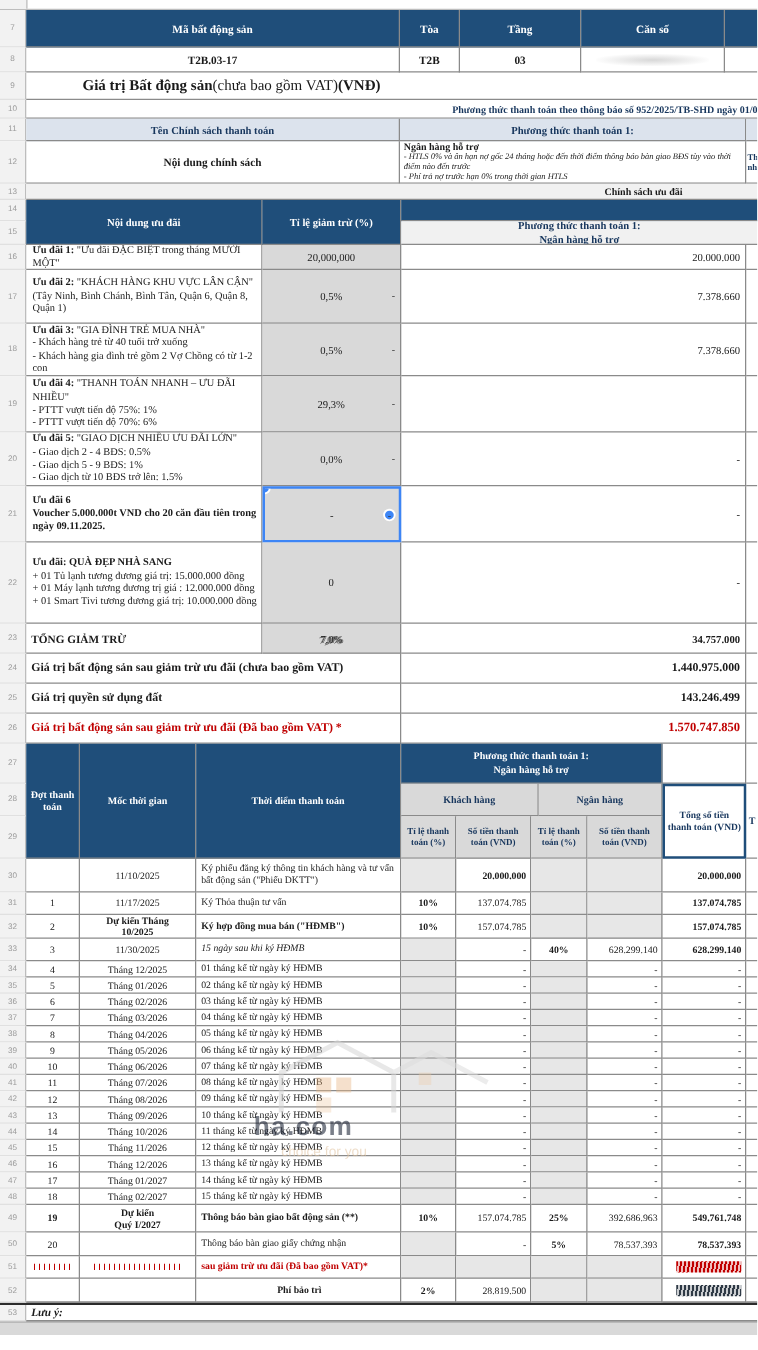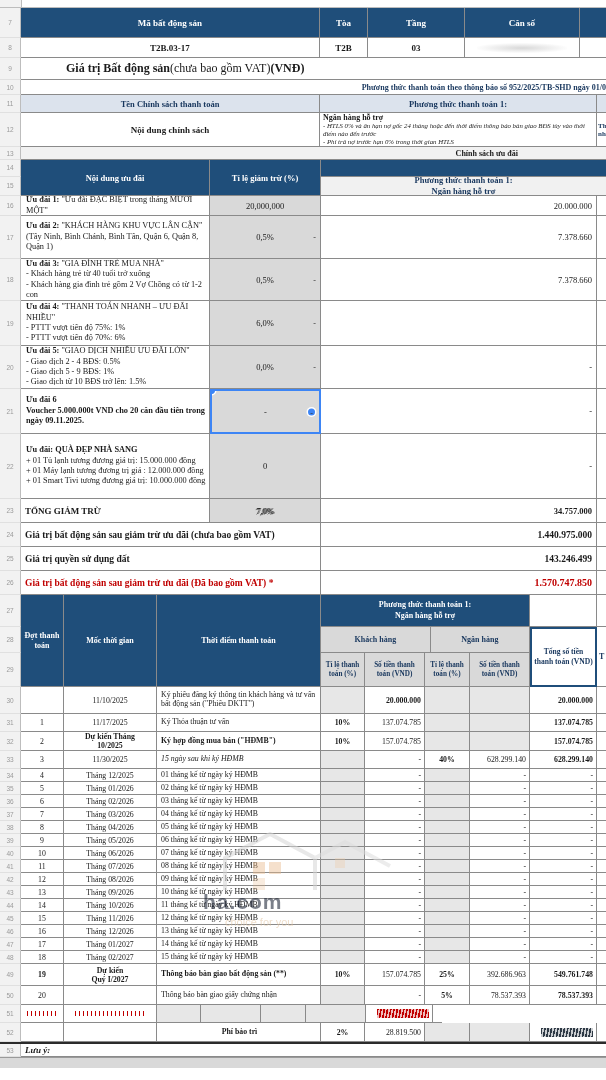--- a/index.html
+++ b/index.html
@@ -124,21 +124,21 @@
       <div class="b" style="font-size:8px">Ngân hàng hỗ trợ</div>
       <div class="i pre" style="font-size:6.8px;line-height:1.2">- HTLS 0% và ân hạn nợ gốc 24 tháng hoặc đến thời điểm thông báo bàn giao BĐS tùy vào thời điểm nào đến trước
 - Phí trả nợ trước hạn 0% trong thời gian HTLS</div>
     </div>
     <div class="c b pre wSl" style="font-size:7px;color:#17365d;padding-left:1px">Th
 nh</div>
   </div>
 
   <div class="row" style="height:13px">
     <div class="c gut">13</div>
-    <div class="c lite b" style="flex:1;border-right:none;font-size:8px;justify-content:flex-end;padding-right:88px">Chính sách ưu đãi</div>
+    <div class="c lite b" style="flex:1;border-right:none;font-size:8px;justify-content:flex-end;padding-right:60px">Chính sách ưu đãi</div>
   </div>
 
   <div class="row" style="height:36px">
     <div style="display:flex;flex-direction:column;width:21px">
       <div class="c gut" style="height:22px;width:21px">14</div>
       <div class="c gut" style="height:26px;width:21px">15</div>
     </div>
     <div class="c navy ctr b wI1" style="font-size:8.5px">Nội dung ưu đãi</div>
     <div class="c navy ctr b wI2" style="font-size:8.5px">Tỉ lệ giảm trừ (%)</div>
     <div style="display:flex;flex-direction:column;width:285px">
@@ -175,21 +175,21 @@
     <div class="c grayc ctr rate dash wI2">0,5%</div>
     <div class="c rt wI3" style="font-size:8.5px">7.378.660</div>
     <div class="c wSl"></div>
   </div>
   <div class="row inc" style="height:45px">
     <div class="c gut">19</div>
     <div class="c wI1 t">
         <span><span class="b">Ưu đãi 4:</span><span> "THANH TOÁN NHANH – ƯU ĐÃI NHIỀU"</span><span class="pre" style="display:block">- PTTT vượt tiến độ 75%: 1%
 - PTTT vượt tiến độ 70%: 6%</span></span>
       </div>
-    <div class="c grayc ctr rate dash wI2">6,0%</div>
+    <div class="c grayc ctr rate dash wI2">29,3%</div>
     <div class="c rt wI3" style="font-size:8.5px"></div>
     <div class="c wSl"></div>
   </div>
   <div class="row inc" style="height:43px">
     <div class="c gut">20</div>
     <div class="c wI1 t">
         <span><span class="b">Ưu đãi 5:</span><span> "GIAO DỊCH NHIỀU ƯU ĐÃI LỚN"</span><span class="pre" style="display:block">- Giao dịch 2 - 4 BĐS: 0.5%
 - Giao dịch 5 - 9 BĐS: 1%
 - Giao dịch từ 10 BĐS trở lên: 1.5%</span></span>
       </div>
@@ -537,20 +537,21 @@
       <div class="c a1 wA1">-</div>
       <div class="c r2 wR2">5%</div>
       <div class="c a2 wA2">78.537.393</div>
       <div class="c tot wTot">78.537.393</div>
       <div class="c wSl"></div>
     </div>
       <div class="row sched r51" style="height: 18px;">
       <div class="c gut">51</div>
       <div class="c no wNo"></div>
       <div class="c moc wMoc"></div>
+      <div class="c time wTime">sau giảm trừ ưu đãi (Đã bao gồm VAT)*</div>
       <div class="c r1 wR1 e"></div>
       <div class="c a1 wA1 e"></div>
       <div class="c r2 wR2 e"></div>
       <div class="c a2 wA2 e"></div>
       <div class="c tot wTot"></div>
       <div class="c wSl"></div>
     </div>
       <div class="row sched r52 b-r1" style="height: 19px;">
       <div class="c gut">52</div>
       <div class="c no wNo"></div>

